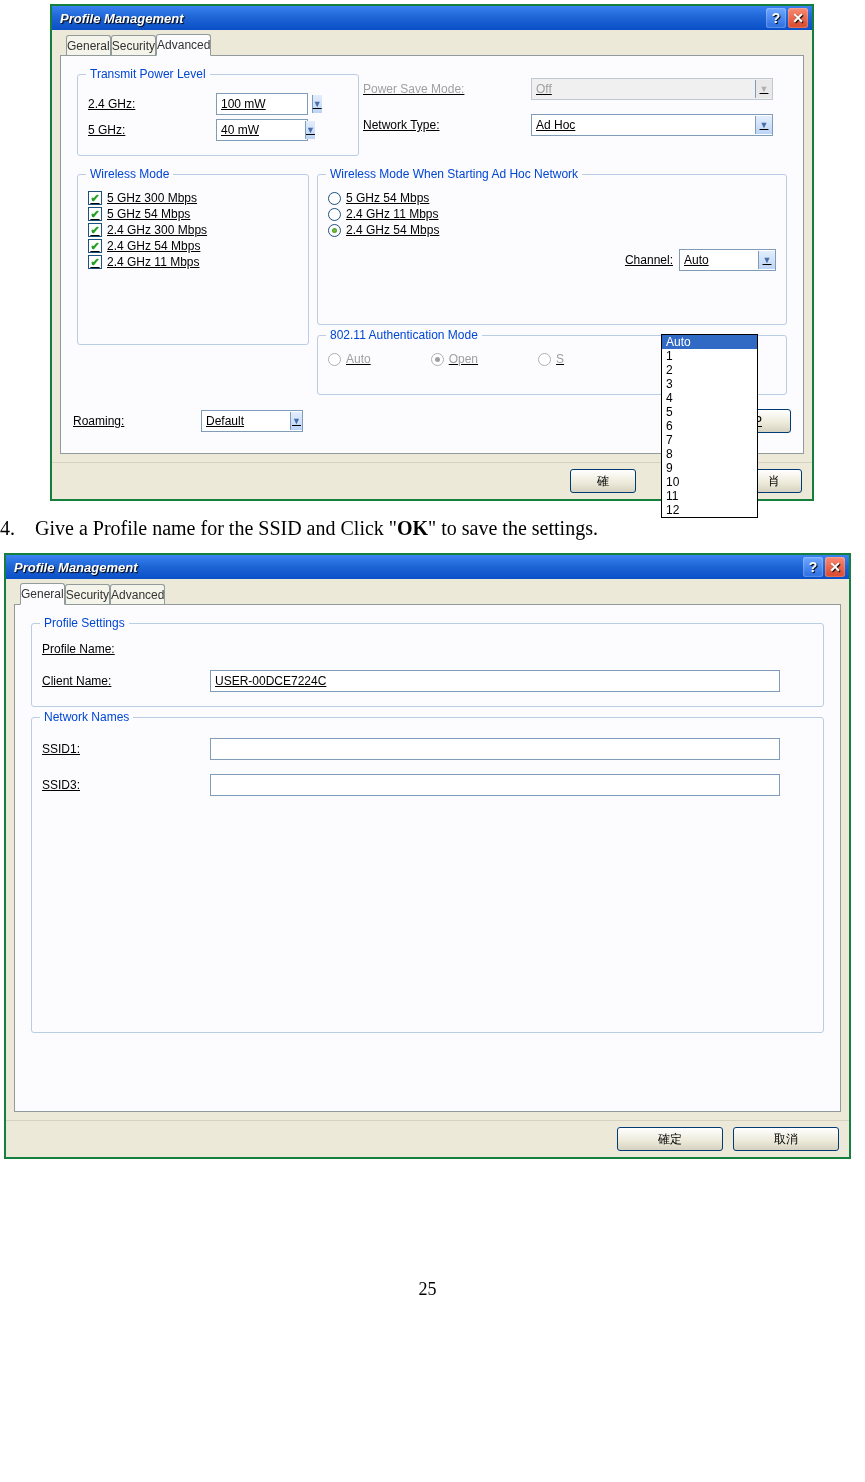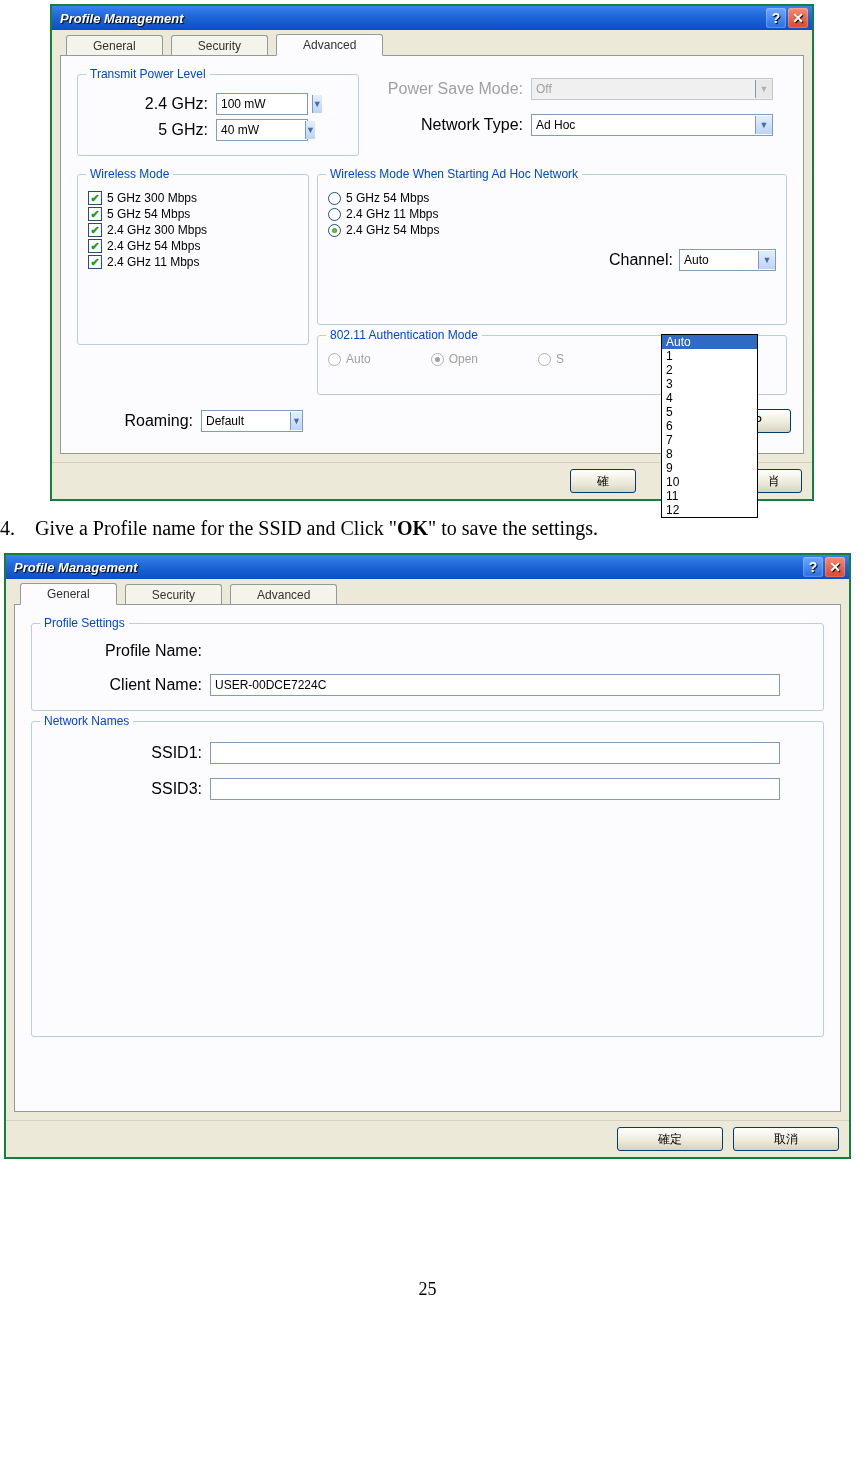--- a/index.html
+++ b/index.html
@@ -81,39 +81,40 @@
   
   .tabstrip {
     display: flex;
     padding-left: 6px;
     margin-bottom: -1px;
   }
   .tab {
     border: 1px solid #919b9c;
     border-bottom: none;
     background: #f5f4ea;
-    padding: 3px 26px;
-    margin-right: 8px;
+    padding: 3px 0;
+    margin-right: 0px;
     border-radius: 3px 3px 0 0;
     color: #333;
     position: relative;
     top: 1px;
   }
   .tab.active {
     background: #fcfcfe;
     border-bottom: 1px solid #fcfcfe;
     top: 0;
     z-index: 2;
   }
   .tabpanel {
     border: 1px solid #919b9c;
     background: #fcfcfe;
     padding: 10px 12px 16px 12px;
     min-height: 360px;
     position: relative;
+    text-decoration: underline;
   }
   .window.big .tabpanel { min-height: 480px; }
 
   
   .group {
     border: 1px solid #b9cde5;
     border-radius: 3px;
     margin: 8px 4px 10px 4px;
     padding: 14px 10px 10px 10px;
     position: relative;
@@ -123,21 +124,21 @@
     top: -8px;
     left: 8px;
     background: #fcfcfe;
     padding: 0 4px;
     color: #0046d5;
     font-size: 12px;
   }
 
   
   .row { display: flex; align-items: center; margin: 4px 0; }
-  .row label { width: 120px; text-align: right; padding-right: 8px; color:#000; font-size:16px;}
+  .row label { width: 120px; padding-right: 8px; color:#000; font-size:12px;}
   .row label.wide { width: 160px; }
   .row label.disabled { color: #a0a0a0; }
 
   .combo {
     display: inline-flex;
     align-items: center;
     border: 1px solid #7f9db9;
     background: #fff;
     height: 20px;
     font-size: 12px;

